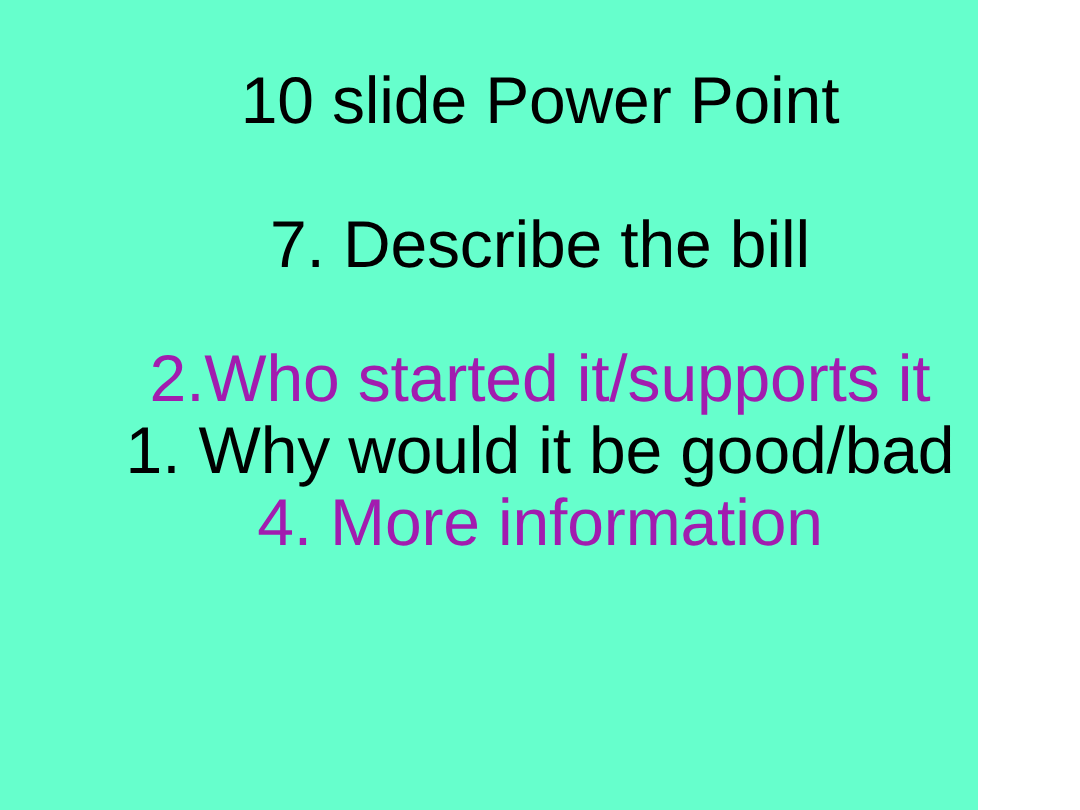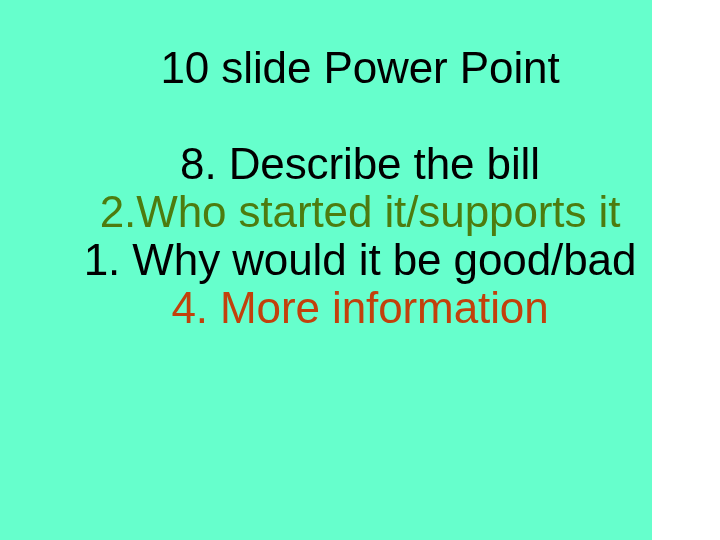--- a/index.html
+++ b/index.html
@@ -50,23 +50,23 @@
 
 <div id="slide" style="background: rgb(102, 255, 204);">
 
   <div id="slide-text-block">
 
     <span class="slide-line" style="color: rgb(0, 0, 0);">10 slide Power Point</span>
 
 
     <span class="slide-line spacer"> </span>
 
-    <span class="slide-line" style="color: rgb(0, 0, 0);">8. Describe the bill</span>
+    <span class="slide-line" style="color: rgb(0, 0, 0);">7. Describe the bill</span>
 
-    <span class="slide-line" style="color: #4d7c0f;">2.Who started it/supports it</span>
+    <span class="slide-line" style="color: #a21caf; margin-top: 41px;">2.Who started it/supports it</span>
 
     <span class="slide-line" style="color: rgb(0, 0, 0);">1. Why would it be good/bad</span>
 
-    <span class="slide-line" style="color: #c2410c;">4. More information</span>
+    <span class="slide-line" style="color: #a21caf;">4. More information</span>
 
   </div>
 
 </div>
 
 </body></html>

